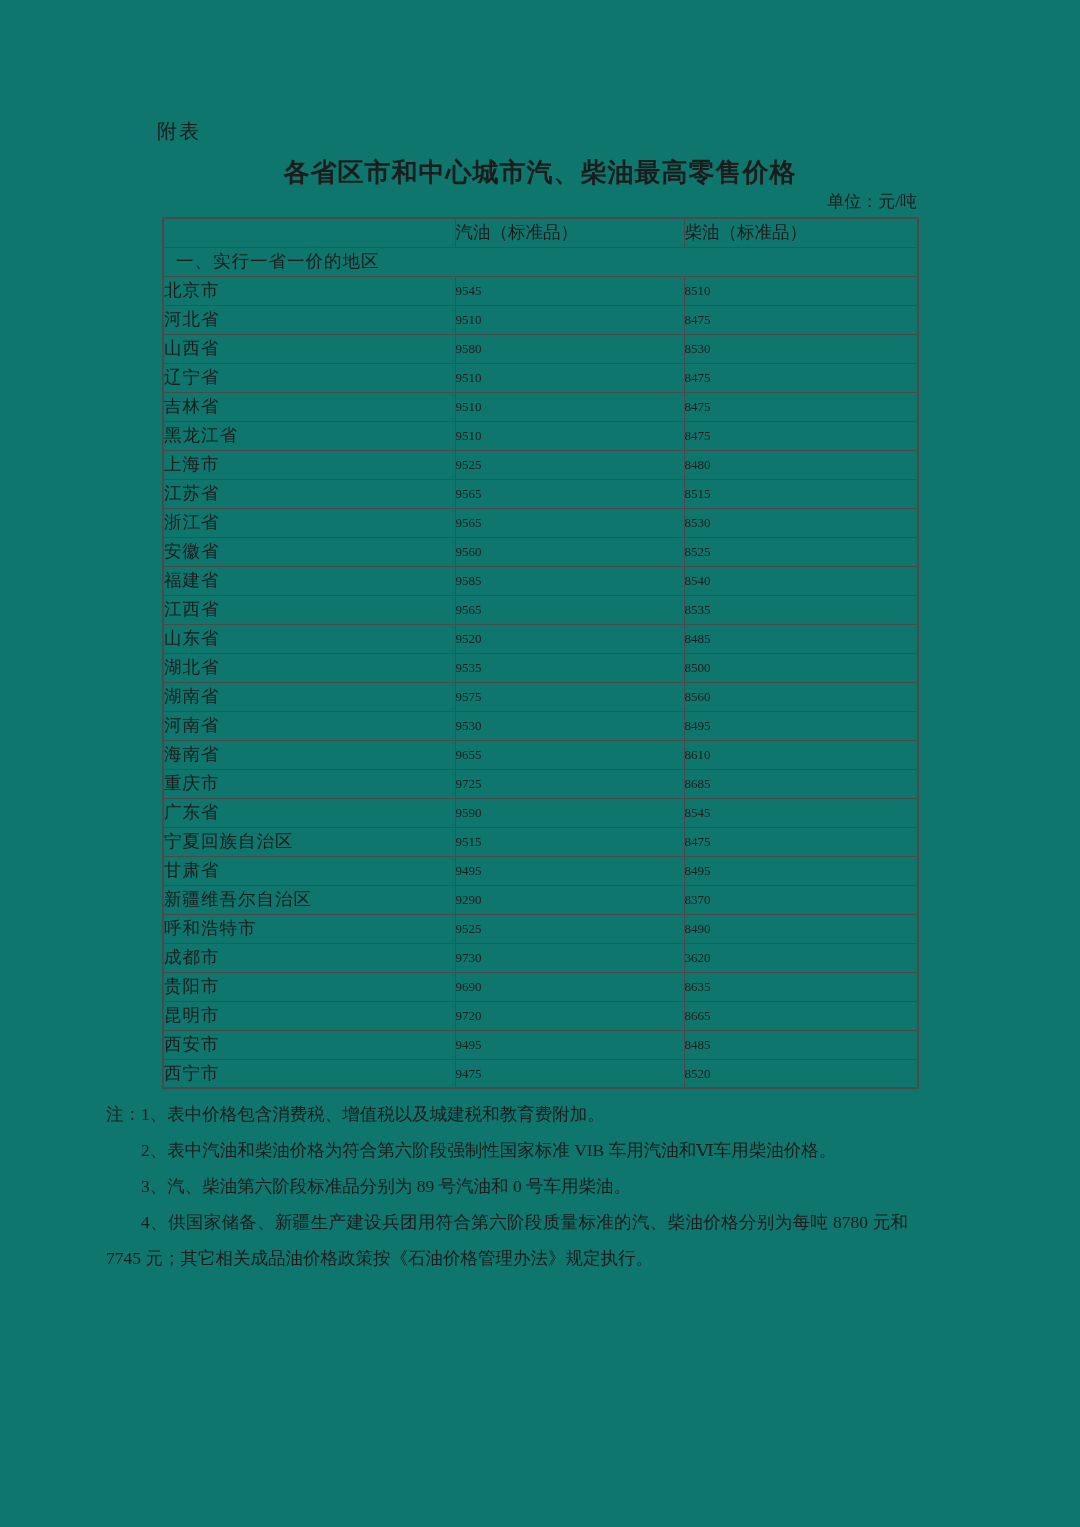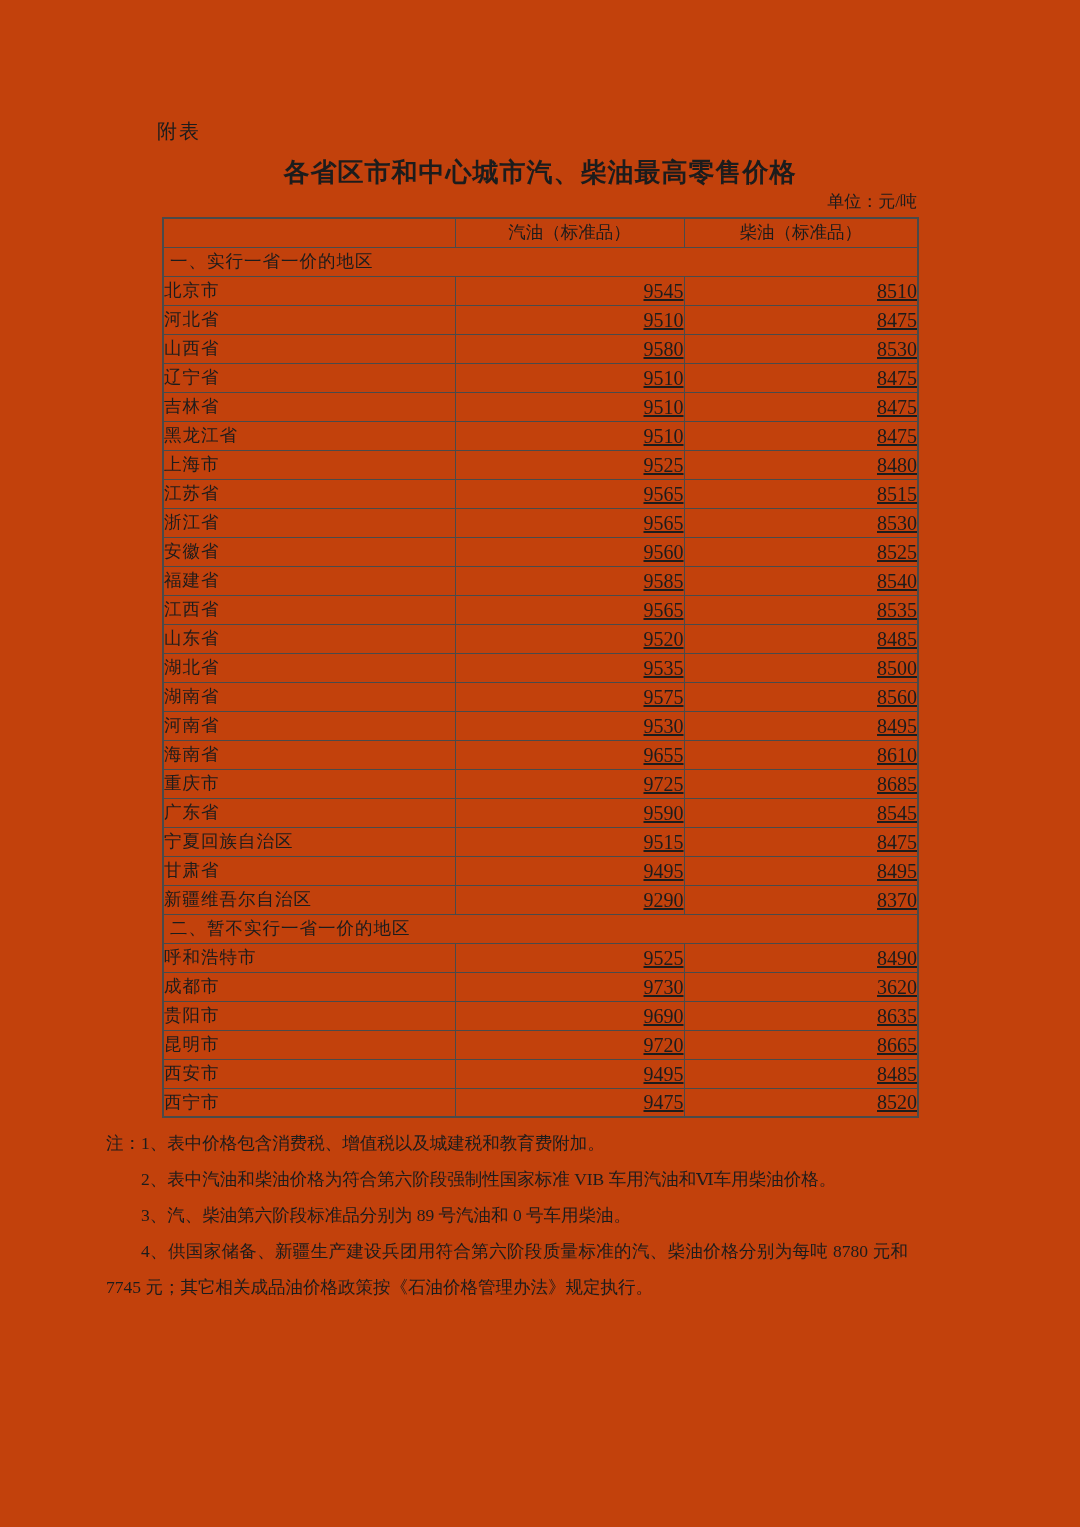--- a/index.html
+++ b/index.html
@@ -1,21 +1,21 @@
 <!DOCTYPE html>
 <html><head>
 <meta charset="utf-8">
 <style>
   * { margin:0; padding:0; box-sizing:border-box; }
   html,body { background:#ffffff; }
   .page {
     position:relative;
     width:1080px;
     height:1527px;
-    background:#c2410c;
+    background:#0f766e;
     color:#1c1c1c;
     font-family:"Liberation Serif","DejaVu Serif",serif;
     overflow:hidden;
   }
   .annex {
     margin:118px 0 0 157px;
     font-size:20px;
     letter-spacing:2px;
   }
   .doc-title {
@@ -44,34 +44,33 @@
   .price-table col.c2 { width:229px; }
   .price-table col.c3 { width:234px; }
   .price-table th, .price-table td {
     border:1px solid #4a4a4a;
     height:29px;
     font-size:17.5px;
     font-weight:normal;
     vertical-align:middle;
     line-height:1;
   }
-  .price-table th { text-align:center; }
+  .price-table th { text-align:left; }
   .price-table td.section-cell {
     text-align:left;
-    padding-left:6px;
+    padding-left:12px;
     letter-spacing:1px;
   }
   .price-table td.region-cell {
     text-align:left;
     letter-spacing:1px;
   }
   .price-table td.price-cell {
-    text-align:right;
-    font-size:20px;
-    text-decoration:underline;
+    text-align:left;
+    font-size:13px;
   }
   .notes {
     width:802px;
     margin:7px 0 0 106px;
     font-size:17.5px;
     line-height:36px;
     text-align:justify;
   }
   .notes p.indented { text-indent:2em; }
 </style>
@@ -207,23 +206,20 @@
           <td class="region-cell">甘肃省</td>
           <td class="price-cell">9495</td>
           <td class="price-cell">8495</td>
         </tr>
         <tr>
           <td class="region-cell">新疆维吾尔自治区</td>
           <td class="price-cell">9290</td>
           <td class="price-cell">8370</td>
         </tr>
         <tr>
-          <td colspan="3" class="section-cell">二、暂不实行一省一价的地区</td>
-        </tr>
-        <tr>
           <td class="region-cell">呼和浩特市</td>
           <td class="price-cell">9525</td>
           <td class="price-cell">8490</td>
         </tr>
         <tr>
           <td class="region-cell">成都市</td>
           <td class="price-cell">9730</td>
           <td class="price-cell">3620</td>
         </tr>
         <tr>

